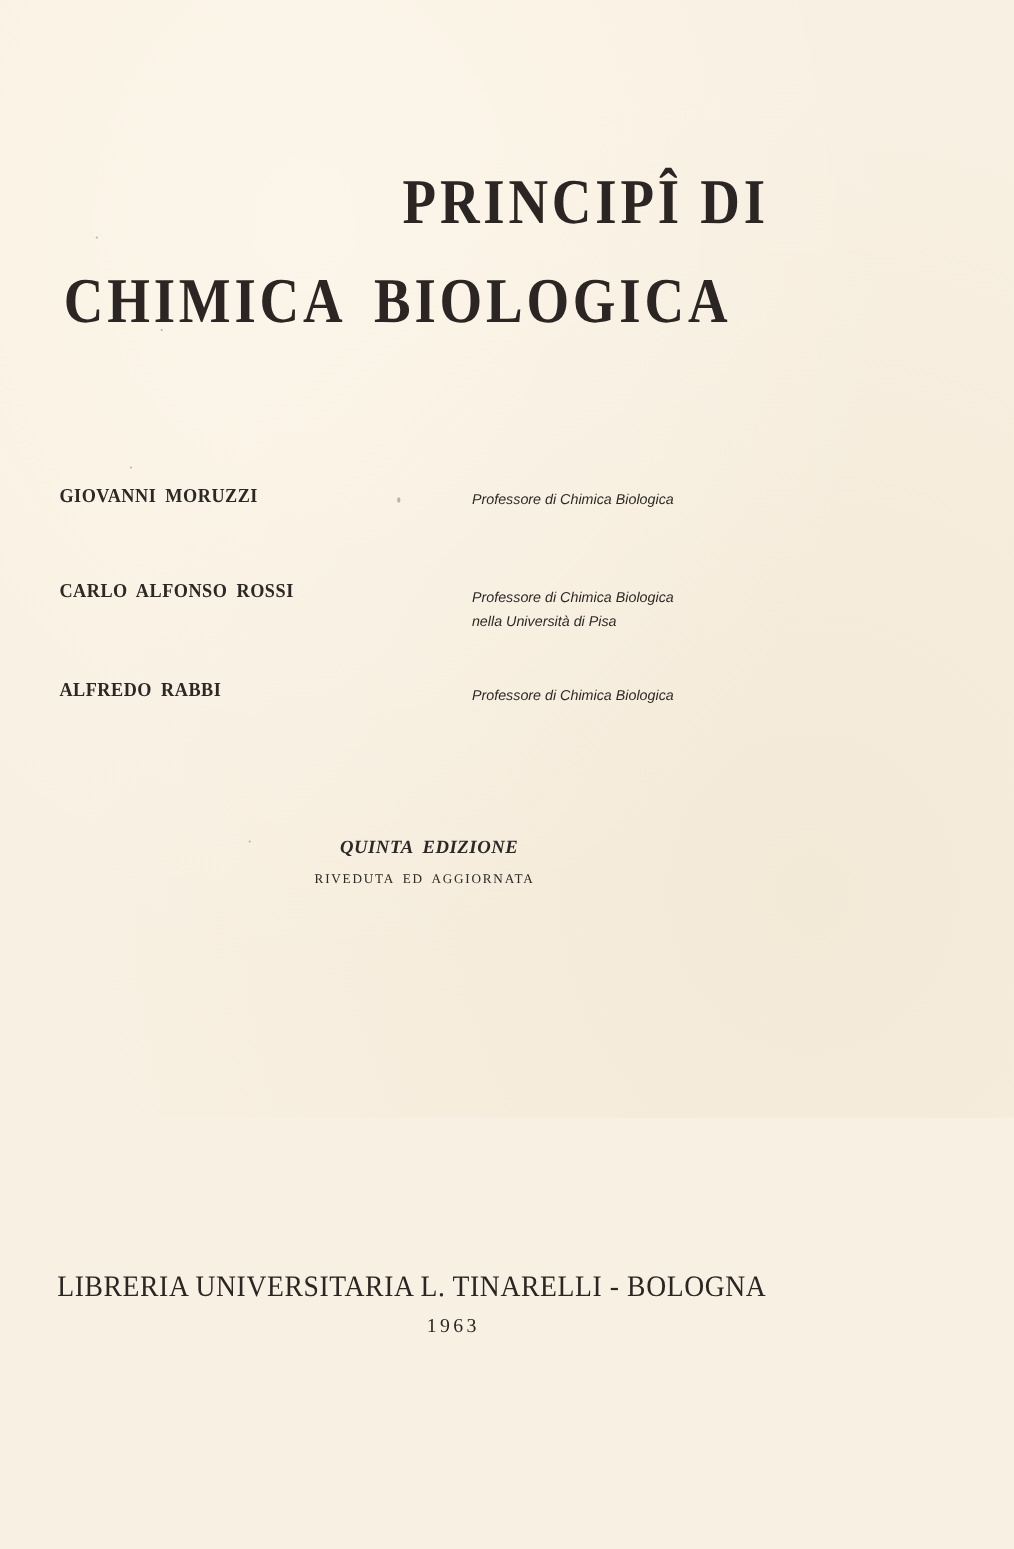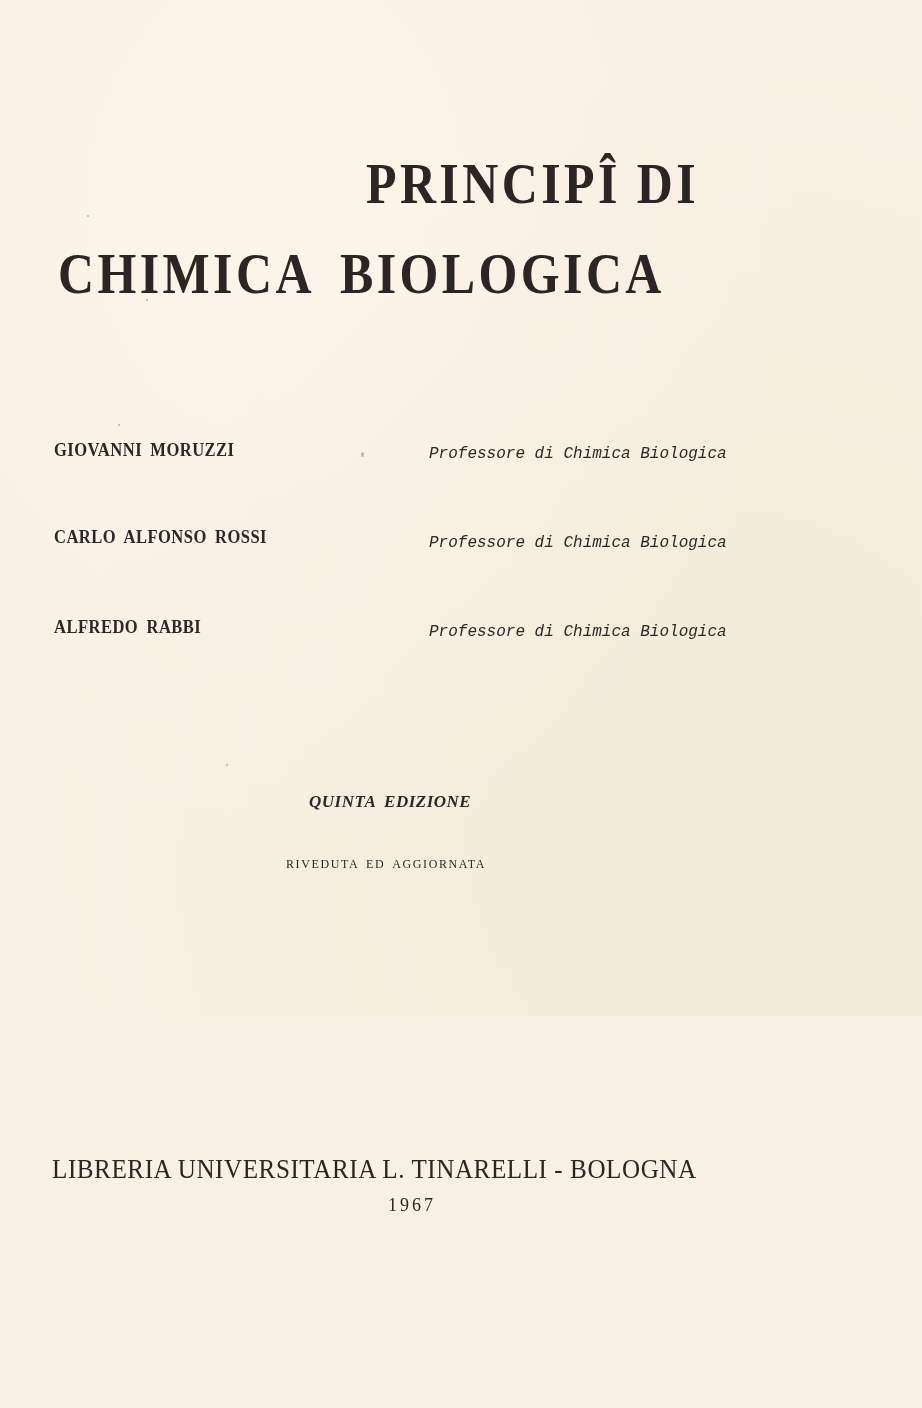--- a/index.html
+++ b/index.html
@@ -55,44 +55,44 @@
       color: #2d2826;
       letter-spacing: 0.5px;
       word-spacing: 4px;
       white-space: nowrap;
       transform: scaleX(0.92);
       transform-origin: left top;
     }
     .author-affil {
       position: absolute;
       left: 429px;
-      font-family: Liberation Mono, monospace;
+      font-family: Liberation Sans, sans-serif;
       font-style: italic;
-      font-size: 16px;
+      font-size: 13px;
       line-height: 22px;
       color: #2d2826;
       white-space: nowrap;
     }
     .edition {
       position: absolute;
       left: 309px;
-      top: 792px;
+      top: 760px;
       font-family: "Liberation Serif", "DejaVu Serif", serif;
       font-weight: bold;
       font-style: italic;
       font-size: 17px;
       letter-spacing: 0.5px;
       word-spacing: 4px;
       color: #2d2826;
       white-space: nowrap;
     }
     .revision {
       position: absolute;
       left: 286px;
-      top: 857px;
+      top: 792px;
       font-family: "Liberation Serif", "DejaVu Serif", serif;
       font-size: 12px;
       letter-spacing: 1.6px;
       word-spacing: 3px;
       color: #2d2826;
       white-space: nowrap;
     }
     .publisher {
       position: absolute;
       left: 52px;
@@ -132,31 +132,32 @@
   <div class="title-line title-line-2">CHIMICA BIOLOGICA</div>
 
   <div class="author-name" style="top:440px;">GIOVANNI MORUZZI</div>
   <div class="author-affil" style="top:443px;">
     <div>Professore di Chimica Biologica</div>
   </div>
 
   <div class="author-name" style="top:527px;">CARLO ALFONSO ROSSI</div>
   <div class="author-affil" style="top:532px;">
     <div>Professore di Chimica Biologica</div>
+    <div>nella Università di Pisa</div>
   </div>
 
   <div class="author-name" style="top:617px;">ALFREDO RABBI</div>
   <div class="author-affil" style="top:621px;">
     <div>Professore di Chimica Biologica</div>
   </div>
 
   <div class="edition">QUINTA EDIZIONE</div>
   <div class="revision">RIVEDUTA ED AGGIORNATA</div>
 
   <div class="publisher">LIBRERIA UNIVERSITARIA L. TINARELLI - BOLOGNA</div>
-  <div class="year">1967</div>
+  <div class="year">1963</div>
 
   <div class="speck" style="left:361px; top:452px; width:3px; height:5px;"></div>
   <div class="speck" style="left:118px; top:424px;"></div>
   <div class="speck" style="left:146px; top:299px;"></div>
   <div class="speck" style="left:226px; top:764px;"></div>
   <div class="speck" style="left:87px; top:215px;"></div>
 </div>
 
 </body></html>

